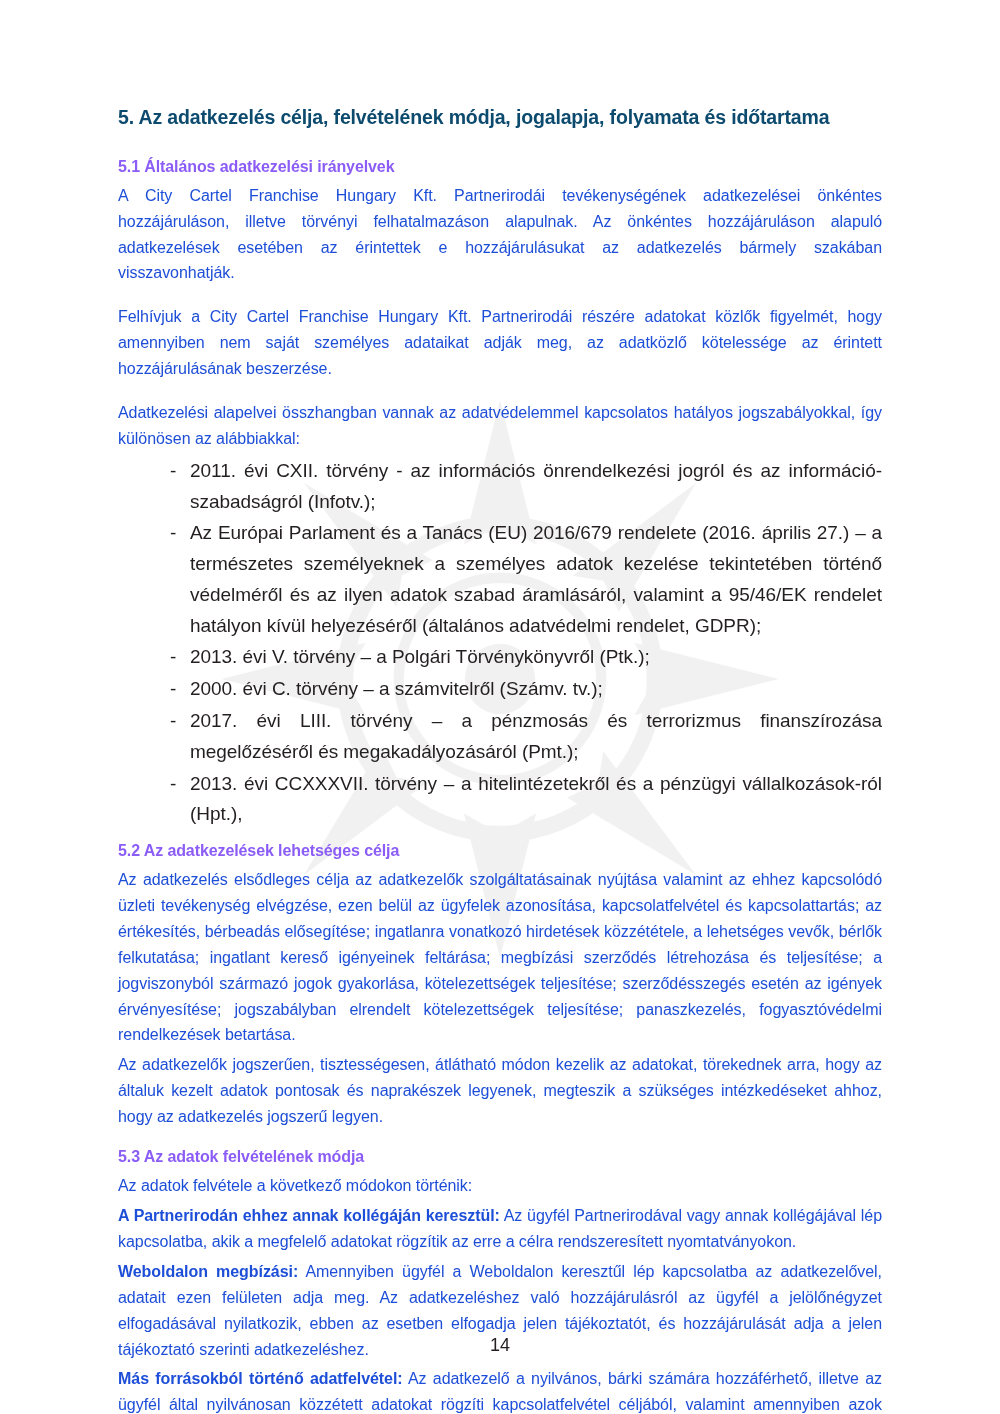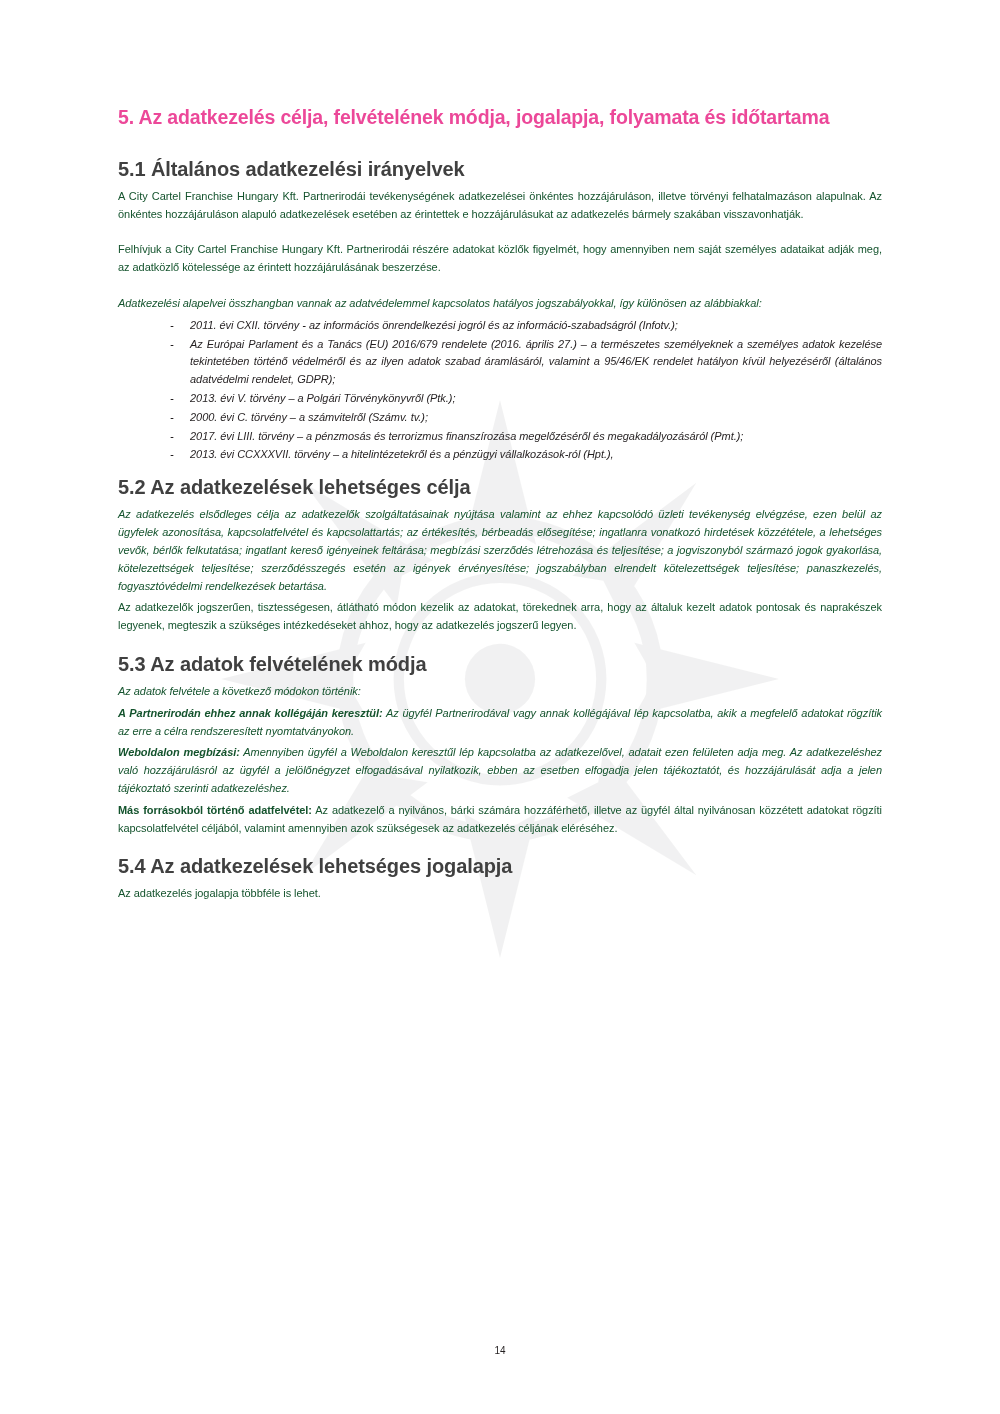--- a/index.html
+++ b/index.html
@@ -37,75 +37,73 @@
     z-index: 1;
     padding: 104px 118px 0 118px;
     box-sizing: border-box;
   }
   h1.doc-h1 {
     font-size: 19.5px;
     line-height: 1.42;
     font-weight: bold;
     margin: 0 0 26px 0;
     letter-spacing: -0.15px;
-    color: #ec4899;
+    color: #0c4a6e;
   }
   h2.doc-h2 {
-    font-size: 20px;
+    font-size: 16px;
     font-weight: bold;
     margin: 0 0 7px 0;
     letter-spacing: -0.1px;
-    color: #404040;
+    color: #8b5cf6;
   }
   h2.doc-h2.spaced {
     margin-top: 12px;
   }
   p.para {
-    font-size: 11px;
+    font-size: 16px;
     line-height: 1.62;
     margin: 0 0 18px 0;
     text-align: justify;
     letter-spacing: -0.05px;
-    color: #14532d;
+    color: #1d4ed8;
   }
   p.para.nogap {
     margin-bottom: 4px;
-    font-style: italic;
   }
   .bold-lead {
     font-weight: bold;
   }
   ul.dash-list {
     list-style: none;
     margin: 0 0 0 0;
     padding: 0 0 0 0;
   }
   ul.dash-list li {
     position: relative;
-    font-size: 11px;
+    font-size: 19px;
     line-height: 1.62;
     text-align: justify;
     padding-left: 72px;
     margin-bottom: 1px;
     letter-spacing: -0.05px;
-    font-style: italic;
   }
   ul.dash-list li:before {
     content: "-";
     position: absolute;
     left: 52px;
     top: 0;
   }
   .page-number {
     position: absolute;
     bottom: 58px;
     left: 0;
     right: 0;
     text-align: center;
-    font-size: 10px;
+    font-size: 18px;
     color: #231f20;
     z-index: 1;
   }
 </style>
 </head>
 <body>
 
 <div class="page">
 
   <svg class="watermark" viewBox="0 0 600 600" xmlns="http://www.w3.org/2000/svg">

